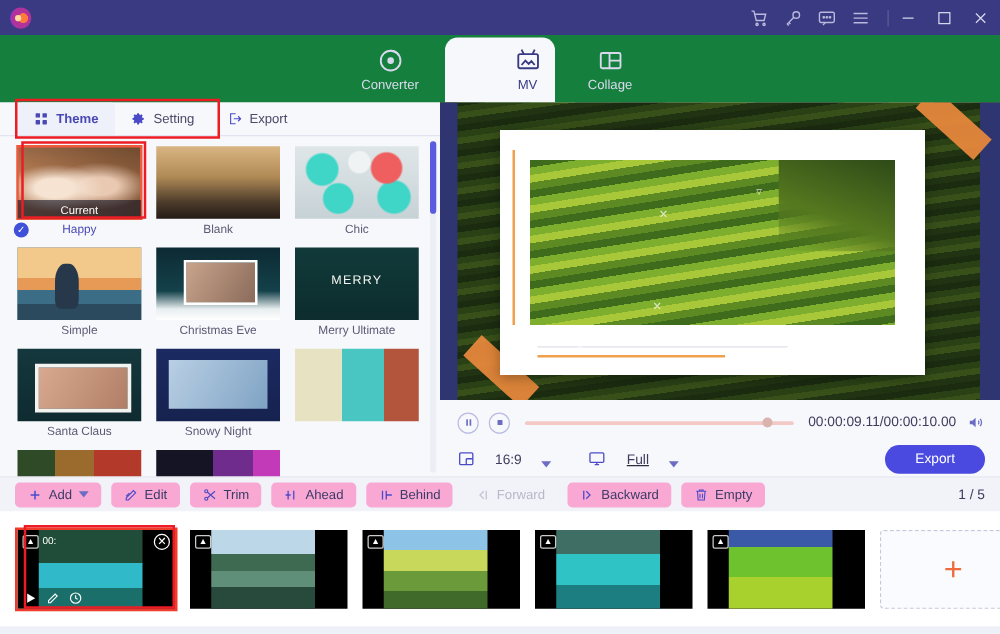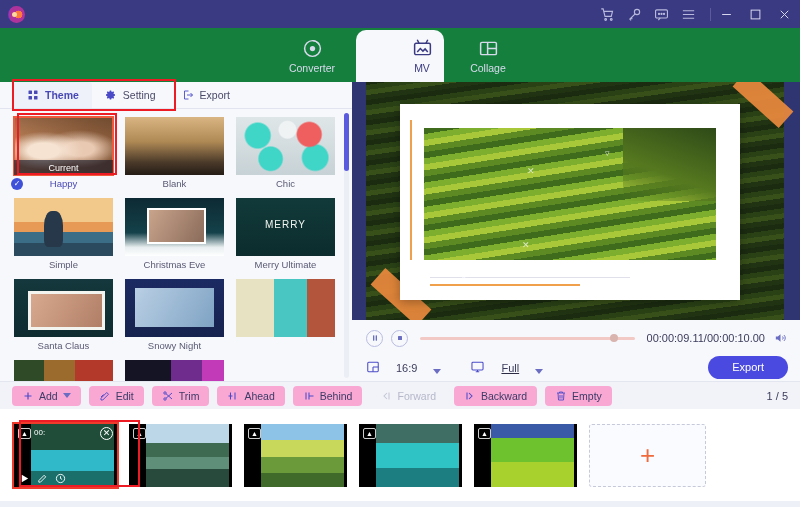--- a/index.html
+++ b/index.html
@@ -221,21 +221,21 @@
   .tool svg { width: 12px; height: 12px; display: block; color: #4b4bc8; }
   .tool.disabled { color: #b6b8c9; background: #f2f3f9; cursor: default; }
   .tool.disabled svg { color: #c3c5d4; }
   .page-count { margin-left: auto; font-size: 11px; color: #3c3c5c; }
 
   .timeline {
     height: 92px; background: #ffffff; display: flex; align-items: center;
     padding: 0 14px; gap: 12px; position: relative;
   }
   .clip {
-    width: 103px; height: 63px; background: #000; position: relative; overflow: hidden;
+    width: 126px; height: 63px; background: #000; position: relative; overflow: hidden;
     cursor: pointer; flex: 0 0 auto;
   }
   .clip.selected { outline: 2px solid #ef3b2c; outline-offset: 0; }
   .clip-art { position: absolute; left: 17px; top: 0; width: 83px; height: 63px; }
   .c1 { background: linear-gradient(#1f4d3a 0 42%, #2fb9c9 42% 74%, #1a6f6b 74% 100%); }
   .c2 { background: linear-gradient(#bcd7e8 0 30%, #3f6a52 30% 52%, #5f8f78 52% 72%, #274a3d 72% 100%); }
   .c3 { background: linear-gradient(#8ec3e8 0 26%, #c7d85a 26% 52%, #6a9a3a 52% 78%, #3f6a2a 78% 100%); }
   .c4 { background: linear-gradient(#3f6e64 0 30%, #2fc3c6 30% 70%, #1d7e82 70% 100%); }
   .c5 { background: linear-gradient(#3a5aa8 0 22%, #6ec22e 22% 60%, #a8d12e 60% 100%); }
   .clip-badge {

